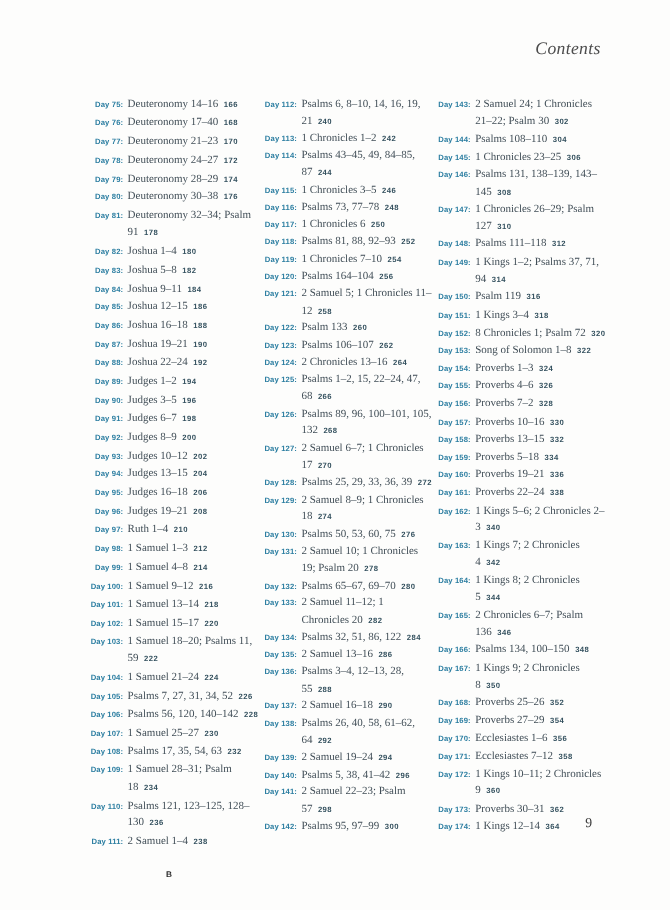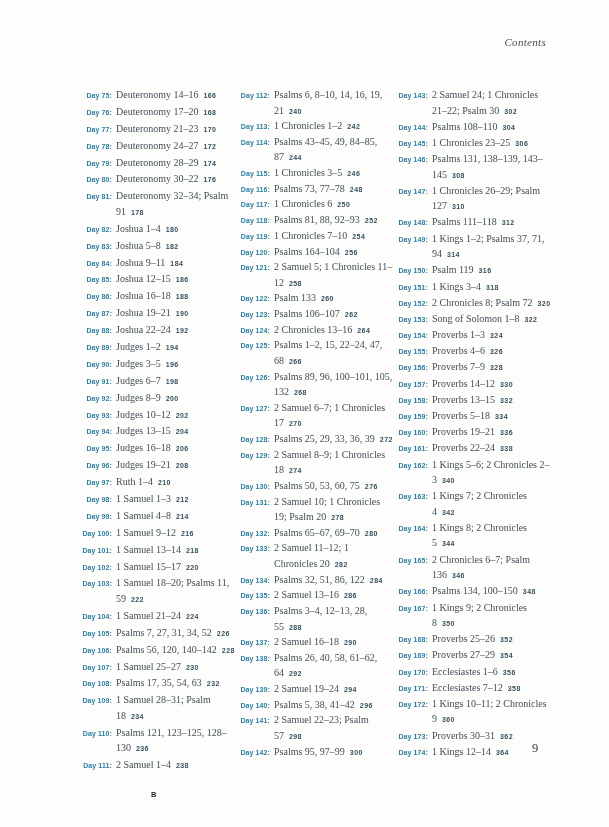--- a/index.html
+++ b/index.html
@@ -2,21 +2,21 @@
 <html><head>
 <meta charset="utf-8">
 <style>
   html,body{margin:0;padding:0;}
   body{
     width:609px;height:827px;position:relative;background:#fdfdfc;
     font-family:"Liberation Serif",serif;overflow:hidden;
   }
   .running-head{
     position:absolute;top:36px;right:63px;
-    font-style:italic;font-size:11px;color:#4c4c4c;letter-spacing:.3px;text-align:right;
+    font-style:italic;font-size:16px;color:#4c4c4c;letter-spacing:.3px;text-align:right;
   }
   .col{position:absolute;top:88px;width:155px;}
   .col-0{left:80px}.col-1{left:238px}.col-2{left:396px}
   .entry{
     padding-left:36px;text-indent:-36px;
     font-size:10px;line-height:14.5px;color:#414e57;
   }
   .col-0 .entry{margin-bottom:1.4px}
   .col-1 .entry{margin-bottom:0.2px}
   .col-2 .entry{margin-bottom:0.7px}
@@ -36,25 +36,25 @@
   }
 </style>
 </head>
 <body>
 
 <div class="running-head">Contents</div>
 
 <div>
   <div class="col col-0">
       <div class="entry"><span class="day">Day 75:</span><span class="reading">Deuteronomy 14–16</span><span class="pg">166</span></div>
-      <div class="entry"><span class="day">Day 76:</span><span class="reading">Deuteronomy 17–20</span><span class="pg">168</span></div>
+      <div class="entry"><span class="day">Day 76:</span><span class="reading">Deuteronomy 17–40</span><span class="pg">168</span></div>
       <div class="entry"><span class="day">Day 77:</span><span class="reading">Deuteronomy 21–23</span><span class="pg">170</span></div>
       <div class="entry"><span class="day">Day 78:</span><span class="reading">Deuteronomy 24–27</span><span class="pg">172</span></div>
       <div class="entry"><span class="day">Day 79:</span><span class="reading">Deuteronomy 28–29</span><span class="pg">174</span></div>
-      <div class="entry"><span class="day">Day 80:</span><span class="reading">Deuteronomy 30–22</span><span class="pg">176</span></div>
+      <div class="entry"><span class="day">Day 80:</span><span class="reading">Deuteronomy 30–38</span><span class="pg">176</span></div>
       <div class="entry"><span class="day">Day 81:</span><span class="reading">Deuteronomy 32–34; Psalm 91</span><span class="pg">178</span></div>
       <div class="entry"><span class="day">Day 82:</span><span class="reading">Joshua 1–4</span><span class="pg">180</span></div>
       <div class="entry"><span class="day">Day 83:</span><span class="reading">Joshua 5–8</span><span class="pg">182</span></div>
       <div class="entry"><span class="day">Day 84:</span><span class="reading">Joshua 9–11</span><span class="pg">184</span></div>
       <div class="entry"><span class="day">Day 85:</span><span class="reading">Joshua 12–15</span><span class="pg">186</span></div>
       <div class="entry"><span class="day">Day 86:</span><span class="reading">Joshua 16–18</span><span class="pg">188</span></div>
       <div class="entry"><span class="day">Day 87:</span><span class="reading">Joshua 19–21</span><span class="pg">190</span></div>
       <div class="entry"><span class="day">Day 88:</span><span class="reading">Joshua 22–24</span><span class="pg">192</span></div>
       <div class="entry"><span class="day">Day 89:</span><span class="reading">Judges 1–2</span><span class="pg">194</span></div>
       <div class="entry"><span class="day">Day 90:</span><span class="reading">Judges 3–5</span><span class="pg">196</span></div>
@@ -116,26 +116,26 @@
   <div class="col col-2">
       <div class="entry"><span class="day">Day 143:</span><span class="reading">2 Samuel 24; 1 Chronicles 21–22; Psalm 30</span><span class="pg">302</span></div>
       <div class="entry"><span class="day">Day 144:</span><span class="reading">Psalms 108–110</span><span class="pg">304</span></div>
       <div class="entry"><span class="day">Day 145:</span><span class="reading">1 Chronicles 23–25</span><span class="pg">306</span></div>
       <div class="entry"><span class="day">Day 146:</span><span class="reading">Psalms 131, 138–139, 143–145</span><span class="pg">308</span></div>
       <div class="entry"><span class="day">Day 147:</span><span class="reading">1 Chronicles 26–29; Psalm 127</span><span class="pg">310</span></div>
       <div class="entry"><span class="day">Day 148:</span><span class="reading">Psalms 111–118</span><span class="pg">312</span></div>
       <div class="entry"><span class="day">Day 149:</span><span class="reading">1 Kings 1–2; Psalms 37, 71, 94</span><span class="pg">314</span></div>
       <div class="entry"><span class="day">Day 150:</span><span class="reading">Psalm 119</span><span class="pg">316</span></div>
       <div class="entry"><span class="day">Day 151:</span><span class="reading">1 Kings 3–4</span><span class="pg">318</span></div>
-      <div class="entry"><span class="day">Day 152:</span><span class="reading">2 Chronicles 8; Psalm 72</span><span class="pg">320</span></div>
+      <div class="entry"><span class="day">Day 152:</span><span class="reading">8 Chronicles 1; Psalm 72</span><span class="pg">320</span></div>
       <div class="entry"><span class="day">Day 153:</span><span class="reading">Song of Solomon 1–8</span><span class="pg">322</span></div>
       <div class="entry"><span class="day">Day 154:</span><span class="reading">Proverbs 1–3</span><span class="pg">324</span></div>
       <div class="entry"><span class="day">Day 155:</span><span class="reading">Proverbs 4–6</span><span class="pg">326</span></div>
-      <div class="entry"><span class="day">Day 156:</span><span class="reading">Proverbs 7–9</span><span class="pg">328</span></div>
-      <div class="entry"><span class="day">Day 157:</span><span class="reading">Proverbs 14–12</span><span class="pg">330</span></div>
+      <div class="entry"><span class="day">Day 156:</span><span class="reading">Proverbs 7–2</span><span class="pg">328</span></div>
+      <div class="entry"><span class="day">Day 157:</span><span class="reading">Proverbs 10–16</span><span class="pg">330</span></div>
       <div class="entry"><span class="day">Day 158:</span><span class="reading">Proverbs 13–15</span><span class="pg">332</span></div>
       <div class="entry"><span class="day">Day 159:</span><span class="reading">Proverbs 5–18</span><span class="pg">334</span></div>
       <div class="entry"><span class="day">Day 160:</span><span class="reading">Proverbs 19–21</span><span class="pg">336</span></div>
       <div class="entry"><span class="day">Day 161:</span><span class="reading">Proverbs 22–24</span><span class="pg">338</span></div>
       <div class="entry"><span class="day">Day 162:</span><span class="reading">1 Kings 5–6; 2 Chronicles 2–3</span><span class="pg">340</span></div>
       <div class="entry"><span class="day">Day 163:</span><span class="reading">1 Kings 7; 2 Chronicles 4</span><span class="pg">342</span></div>
       <div class="entry"><span class="day">Day 164:</span><span class="reading">1 Kings 8; 2 Chronicles 5</span><span class="pg">344</span></div>
       <div class="entry"><span class="day">Day 165:</span><span class="reading">2 Chronicles 6–7; Psalm 136</span><span class="pg">346</span></div>
       <div class="entry"><span class="day">Day 166:</span><span class="reading">Psalms 134, 100–150</span><span class="pg">348</span></div>
       <div class="entry"><span class="day">Day 167:</span><span class="reading">1 Kings 9; 2 Chronicles 8</span><span class="pg">350</span></div>

